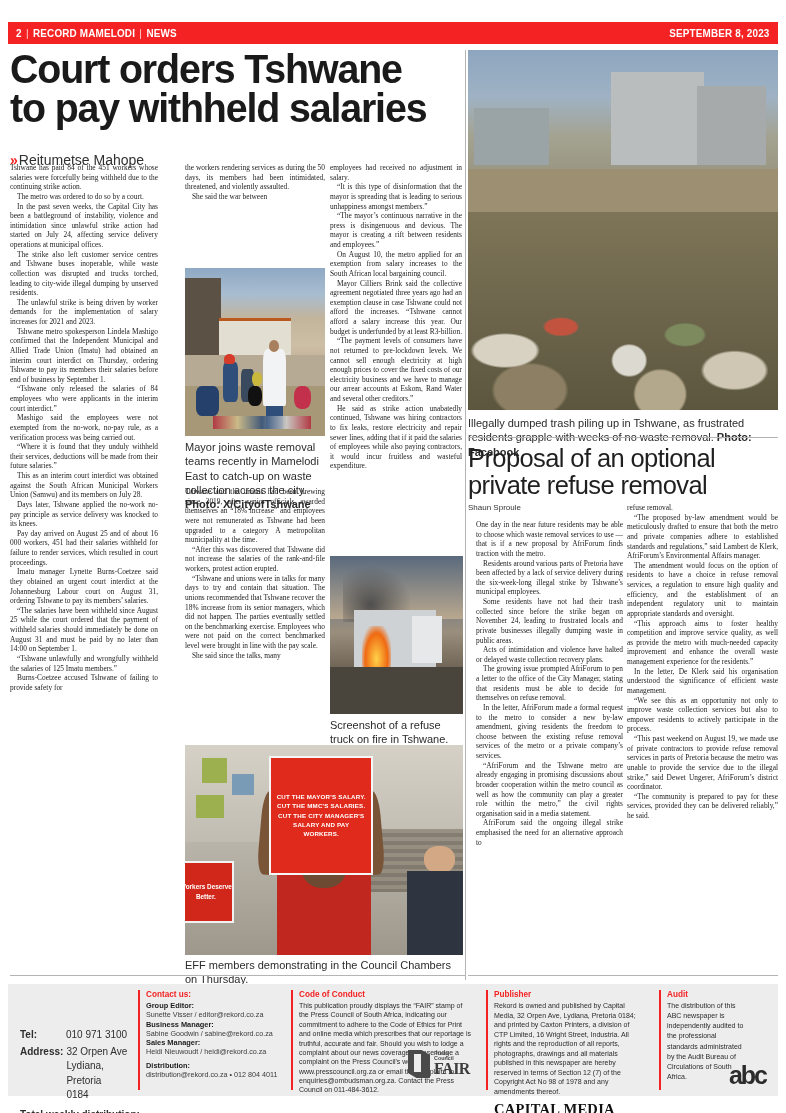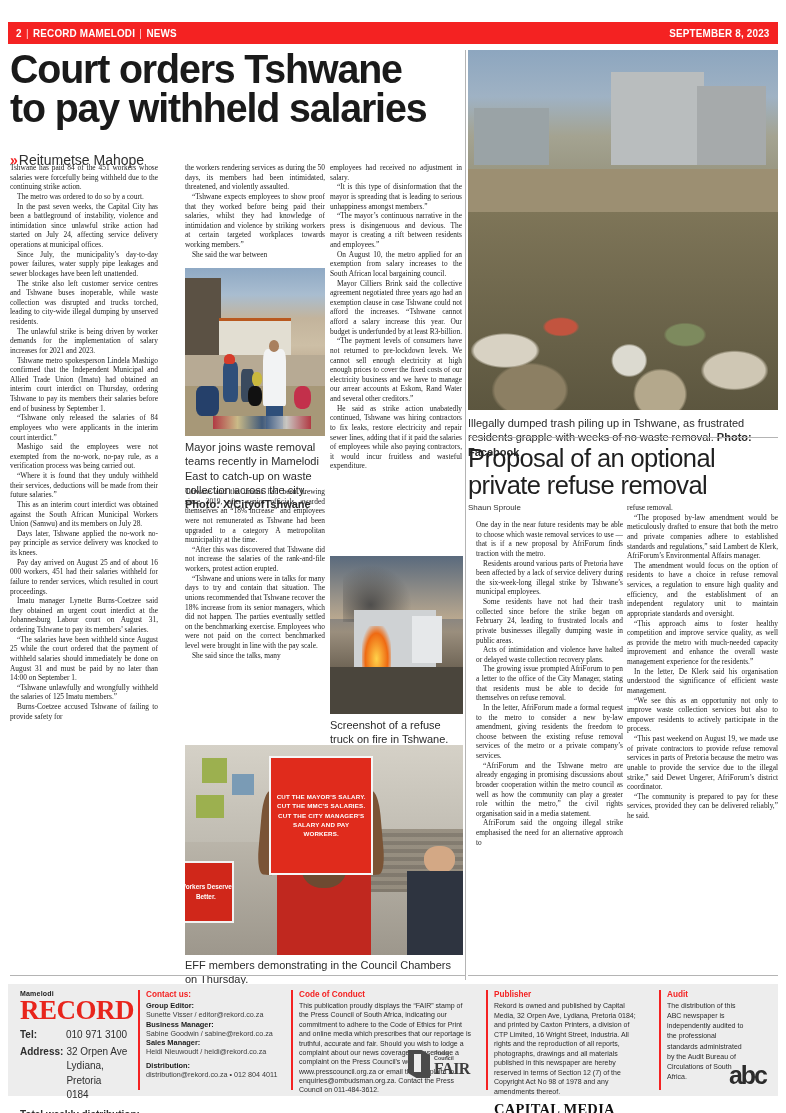--- a/index.html
+++ b/index.html
@@ -243,38 +243,36 @@
   <div class="headline">Court orders Tshwane to pay withheld salaries</div>
 
   <div class="byline">
     <span class="arrows">»</span><span>Reitumetse Mahope</span>
   </div>
 
   <div class="col" id="c1">
       <p class="first">Tshwane has paid 84 of the 451 workers whose salaries were forcefully being withheld due to the continuing strike action.</p>
       <p>The metro was ordered to do so by a court.</p>
       <p>In the past seven weeks, the Capital City has been a battleground of instability, violence and intimidation since unlawful strike action had started on July 24, affecting service delivery operations at municipal offices.</p>
-      <p>Since July, the municipality’s day-to-day power failures, water supply pipe leakages and sewer blockages have been left unattended.</p>
       <p>The strike also left customer service centres and Tshwane buses inoperable, while waste collection was disrupted and trucks torched, leading to city-wide illegal dumping by unserved residents.</p>
       <p>The unlawful strike is being driven by worker demands for the implementation of salary increases for 2021 and 2023.</p>
       <p>Tshwane metro spokesperson Lindela Mashigo confirmed that the Independent Municipal and Allied Trade Union (Imatu) had obtained an interim court interdict on Thursday, ordering Tshwane to pay its members their salaries before end of business by September 1.</p>
       <p>“Tshwane only released the salaries of 84 employees who were applicants in the interim court interdict.”</p>
       <p>Mashigo said the employees were not exempted from the no-work, no-pay rule, as a verification process was being carried out.</p>
       <p>“Where it is found that they unduly withheld their services, deductions will be made from their future salaries.”</p>
       <p>This as an interim court interdict was obtained against the South African Municipal Workers Union (Samwu) and its members on July 28.</p>
       <p>Days later, Tshwane applied the no-work no-pay principle as service delivery was knocked to its knees.</p>
       <p>Pay day arrived on August 25 and of about 16 000 workers, 451 had their salaries withheld for failure to render services, which resulted in court proceedings.</p>
       <p>Imatu manager Lynette Burns-Coetzee said they obtained an urgent court interdict at the Johannesburg Labour court on August 31, ordering Tshwane to pay its members’ salaries.</p>
       <p>“The salaries have been withheld since August 25 while the court ordered that the payment of withheld salaries should immediately be done on August 31 and must be paid by no later than 14:00 on September 1.</p>
       <p>“Tshwane unlawfully and wrongfully withheld the salaries of 125 Imatu members.”</p>
       <p>Burns-Coetzee accused Tshwane of failing to provide safety for</p>
     </div>
   <div class="col" id="c2a">
       <p class="first">the workers rendering services as during the 50 days, its members had been intimidated, threatened, and violently assaulted.</p>
-      <p>“Tshwane expects employees to show proof that they worked before being paid their salaries, whilst they had knowledge of intimidation and violence by striking workers at certain targeted workplaces towards working members.”</p>
       <p>She said the war between</p>
     </div>
   <div class="col" id="c2b">
       <p class="first">Tshwane and the unions had been brewing since 2019, after senior officials awarded themselves an “18% increase” and employees were not remunerated as Tshwane had been upgraded to a category A metropolitan municipality at the time.</p>
       <p>“After this was discovered that Tshwane did not increase the salaries of the rank-and-file workers, protest action erupted.</p>
       <p>“Tshwane and unions were in talks for many days to try and contain that situation. The unions recommended that Tshwane recover the 18% increase from its senior managers, which did not happen. The parties eventually settled on the benchmarking exercise. Employees who were not paid on the correct benchmarked level were brought in line with the pay scale.</p>
       <p>She said since the talks, many</p>
     </div>
   <div class="col" id="c3">
       <p class="first">employees had received no adjustment in salary.</p>
@@ -345,21 +343,21 @@
     <div class="placard2">Workers Deserve Better.</div>
     <div class="placard">CUT THE MAYOR'S SALARY. CUT THE MMC'S SALARIES. CUT THE CITY MANAGER'S SALARY AND PAY WORKERS.</div>
   </div>
   <div class="cap" id="cap4">EFF members demonstrating in the Council Chambers on Thursday.</div>
 
   <div class="headline2">Proposal of an optional private refuse removal</div>
   <div class="byline2">Shaun Sproule</div>
   <div class="col" id="c4">
       <p class="first">One day in the near future residents may be able to choose which waste removal services to use — that is if a new proposal by AfriForum finds traction with the metro.</p>
       <p>Residents around various parts of Pretoria have been affected by a lack of service delivery during the six-week-long illegal strike by Tshwane’s municipal employees.</p>
-      <p>Some residents have not had their trash collected since before the strike began on February 24, leading to frustrated locals and private businesses illegally dumping waste in public areas.</p>
+      <p>Some residents have not had their trash collected since before the strike began on November 24, leading to frustrated locals and private businesses illegally dumping waste in public areas.</p>
       <p>Acts of intimidation and violence have halted or delayed waste collection recovery plans.</p>
       <p>The growing issue prompted AfriForum to pen a letter to the office of the City Manager, stating that residents must be able to decide for themselves on refuse removal.</p>
       <p>In the letter, AfriForum made a formal request to the metro to consider a new by-law amendment, giving residents the freedom to choose between the existing refuse removal services of the metro or a private company’s services.</p>
       <p>“AfriForum and the Tshwane metro are already engaging in promising discussions about broader cooperation within the metro council as well as how the community can play a greater role within the metro,” the civil rights organisation said in a media statement.</p>
       <p>AfriForum said the ongoing illegal strike emphasised the need for an alternative approach to</p>
     </div>
   <div class="col" id="c5">
       <p class="first">refuse removal.</p>
       <p>“The proposed by-law amendment would be meticulously drafted to ensure that both the metro and private companies adhere to established standards and regulations,” said Lambert de Klerk, AfriForum’s Environmental Affairs manager.</p>
       <p>The amendment would focus on the option of residents to have a choice in refuse removal services, a regulation to ensure high quality and efficiency, and the establishment of an independent regulatory unit to maintain appropriate standards and oversight.</p>
@@ -370,24 +368,20 @@
       <p>“The community is prepared to pay for these services, provided they can be delivered reliably,” he said.</p>
     </div>
 
   <div class="rule vrule" style="left:465px;top:50px;height:930px;"></div>
   <div class="rule hrule" style="left:468px;top:437px;width:310px;"></div>
   <div class="rule hrule" style="left:10px;top:975px;width:455px;"></div>
   <div class="rule hrule" style="left:468px;top:975px;width:310px;"></div>
 
   <div class="footer">
 
-    <div class="fcol" style="left:12px;width:110px;">
-      <div class="masthead-small">Mamelodi</div>
-      <div class="masthead-big">RECORD</div>
-    </div>
     <div class="fcol ftable" style="left:12px;top:44px;width:120px;">
       <div class="row">
         <span class="k">Tel:</span>
         <span>010 971 3100</span>
       </div>
       <div class="row">
         <span class="k">Address:</span>
         <span style="white-space:pre-line;">32 Orpen Ave
 Lydiana, Pretoria
 0184</span>

